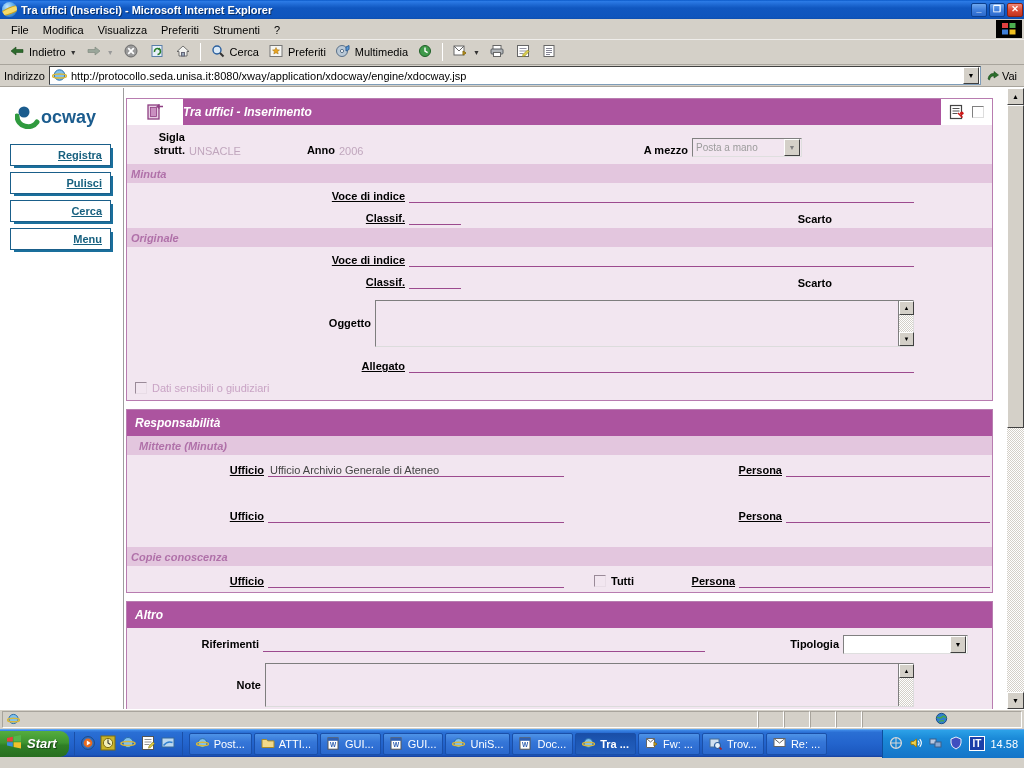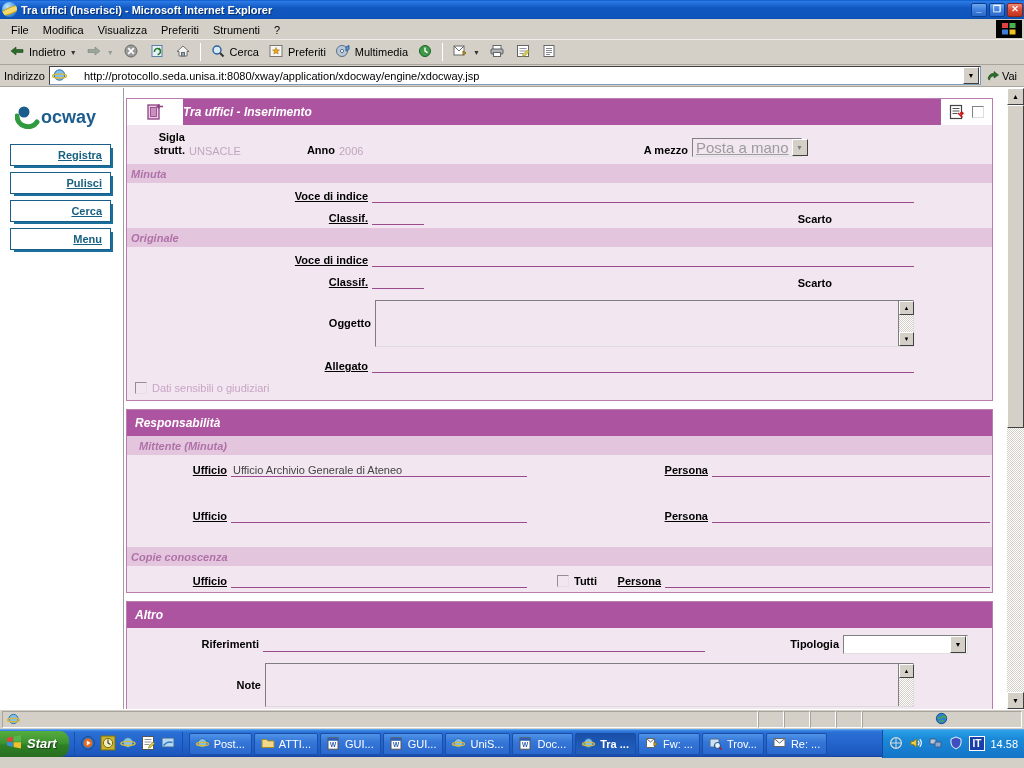--- a/index.html
+++ b/index.html
@@ -95,21 +95,21 @@
   .addrbar {
     height: 22px; background: #d4d0c8;
     display: flex; align-items: center;
     padding: 0 2px 0 4px;
     border-bottom: 1px solid #a8a49c;
   }
   .addrbar .lbl { font-size: 11px; margin-right: 4px; }
   .addrinput {
     flex: 1 1 auto; height: 19px; background: #fff;
     border: 1px solid #7f9db9; border-top-color:#404040; border-left-color:#404040;
-    display: flex; align-items: center; gap: 16px; padding: 0 0 0 2px;
+    display: flex; align-items: center; gap: 3px; padding: 0 0 0 2px;
     overflow: hidden;
   }
   .addrinput .urltext {
     font-size: 11px; color: #000; white-space: nowrap; flex: 1 1 auto;
   }
   .addrdrop {
     width: 16px; height: 17px; background: #d4d0c8;
     border: 1px solid #fff; border-right-color: #404040; border-bottom-color: #404040;
     display: flex; align-items: center; justify-content: center;
     font-size: 7px; flex: 0 0 auto; margin-right:1px;
@@ -211,21 +211,21 @@
     padding-left: 4px;
   }
   .sechdr.indent { padding-left: 12px; }
 
   .row { display: flex; align-items: flex-end; padding: 5px 0 3px 0; }
   .lbl-r {
     text-align: right; font-weight: bold; font-size: 11px; color: #000;
     padding-right: 4px; flex: 0 0 auto;
     line-height: 13px;
   }
-  .lbl-r.ul { text-decoration: underline; }
+  .lbl-r.ul { text-decoration: underline; margin-left: 37px; }
   .fline {
     border-bottom: 1px solid #9c4a8e;
     height: 14px; flex: 0 0 auto;
     font-size: 11px; color: #444; padding-left: 2px;
     line-height: 14px; overflow: hidden; white-space: nowrap;
   }
   .fline.grow { flex: 1 1 auto; }
   .plain { font-weight: bold; font-size: 11px; color: #000; }
   .muted { color: #c0a6bd; font-weight: normal; }
 
@@ -256,21 +256,21 @@
   .ck.white { background:#fff; border:1px solid #808080; border-right-color:#ddd; border-bottom-color:#ddd;}
   .ckrow { display: flex; align-items: center; gap: 5px; padding: 5px 0 6px 8px; }
   .ckrow .cklbl { color: #c9a4c5; font-size: 11px; }
 
   .selbox {
     height: 19px; background: #fff;
     border: 1px solid #808080; border-right-color:#dfdfdf; border-bottom-color:#dfdfdf;
     display: flex; align-items: center; flex: 0 0 auto;
   }
   .selbox.dis { background: #f2e6f0; }
-  .selbox .sv { flex: 1 1 auto; padding: 0 3px; font-size: 15px; color: #000; white-space: nowrap; text-decoration: underline; }
+  .selbox .sv { flex: 1 1 auto; padding: 0 3px; font-size: 10px; color: #000; white-space: nowrap; }
   .selbox.dis .sv { color: #9c9c9c; }
   .selbox .sarrow {
     width: 16px; height: 17px; margin: 0 1px 0 0;
     background: #d4d0c8; border: 1px solid #fff;
     border-right-color:#404040; border-bottom-color:#404040;
     display:flex; align-items:center; justify-content:center; font-size: 7px;
     flex: 0 0 auto;
   }
   .selbox.dis .sarrow { color: #808080; }
 

